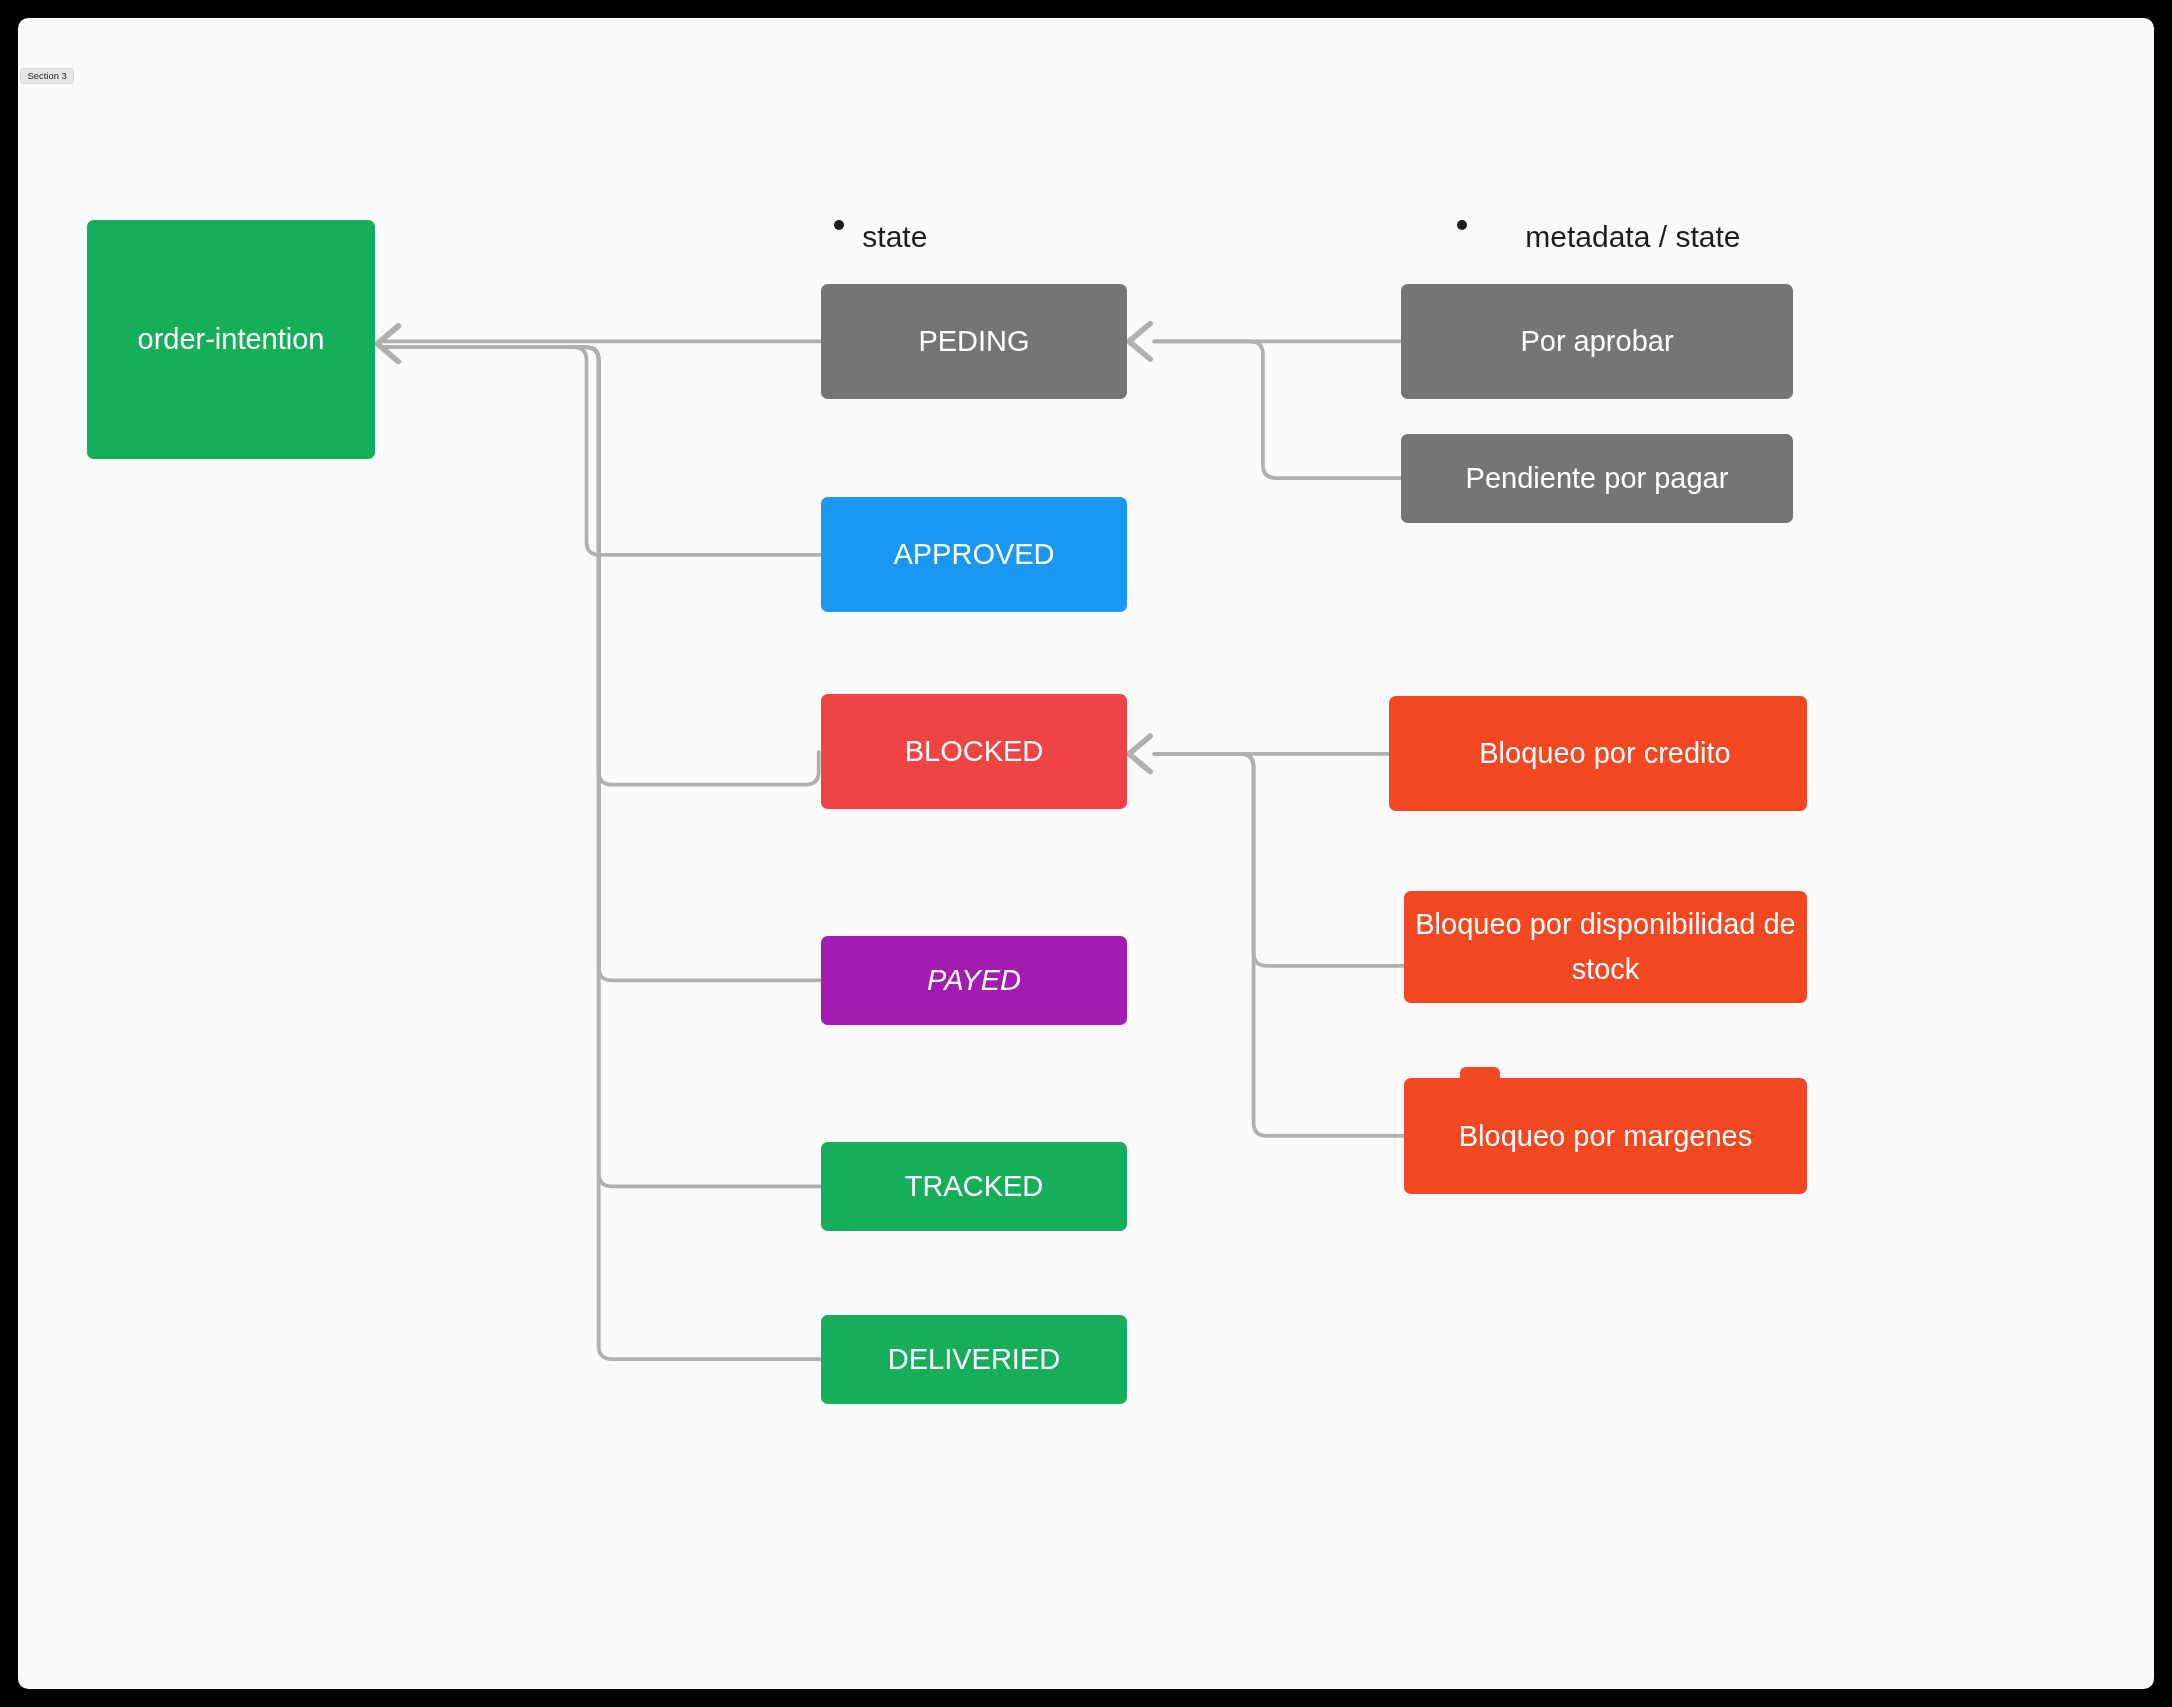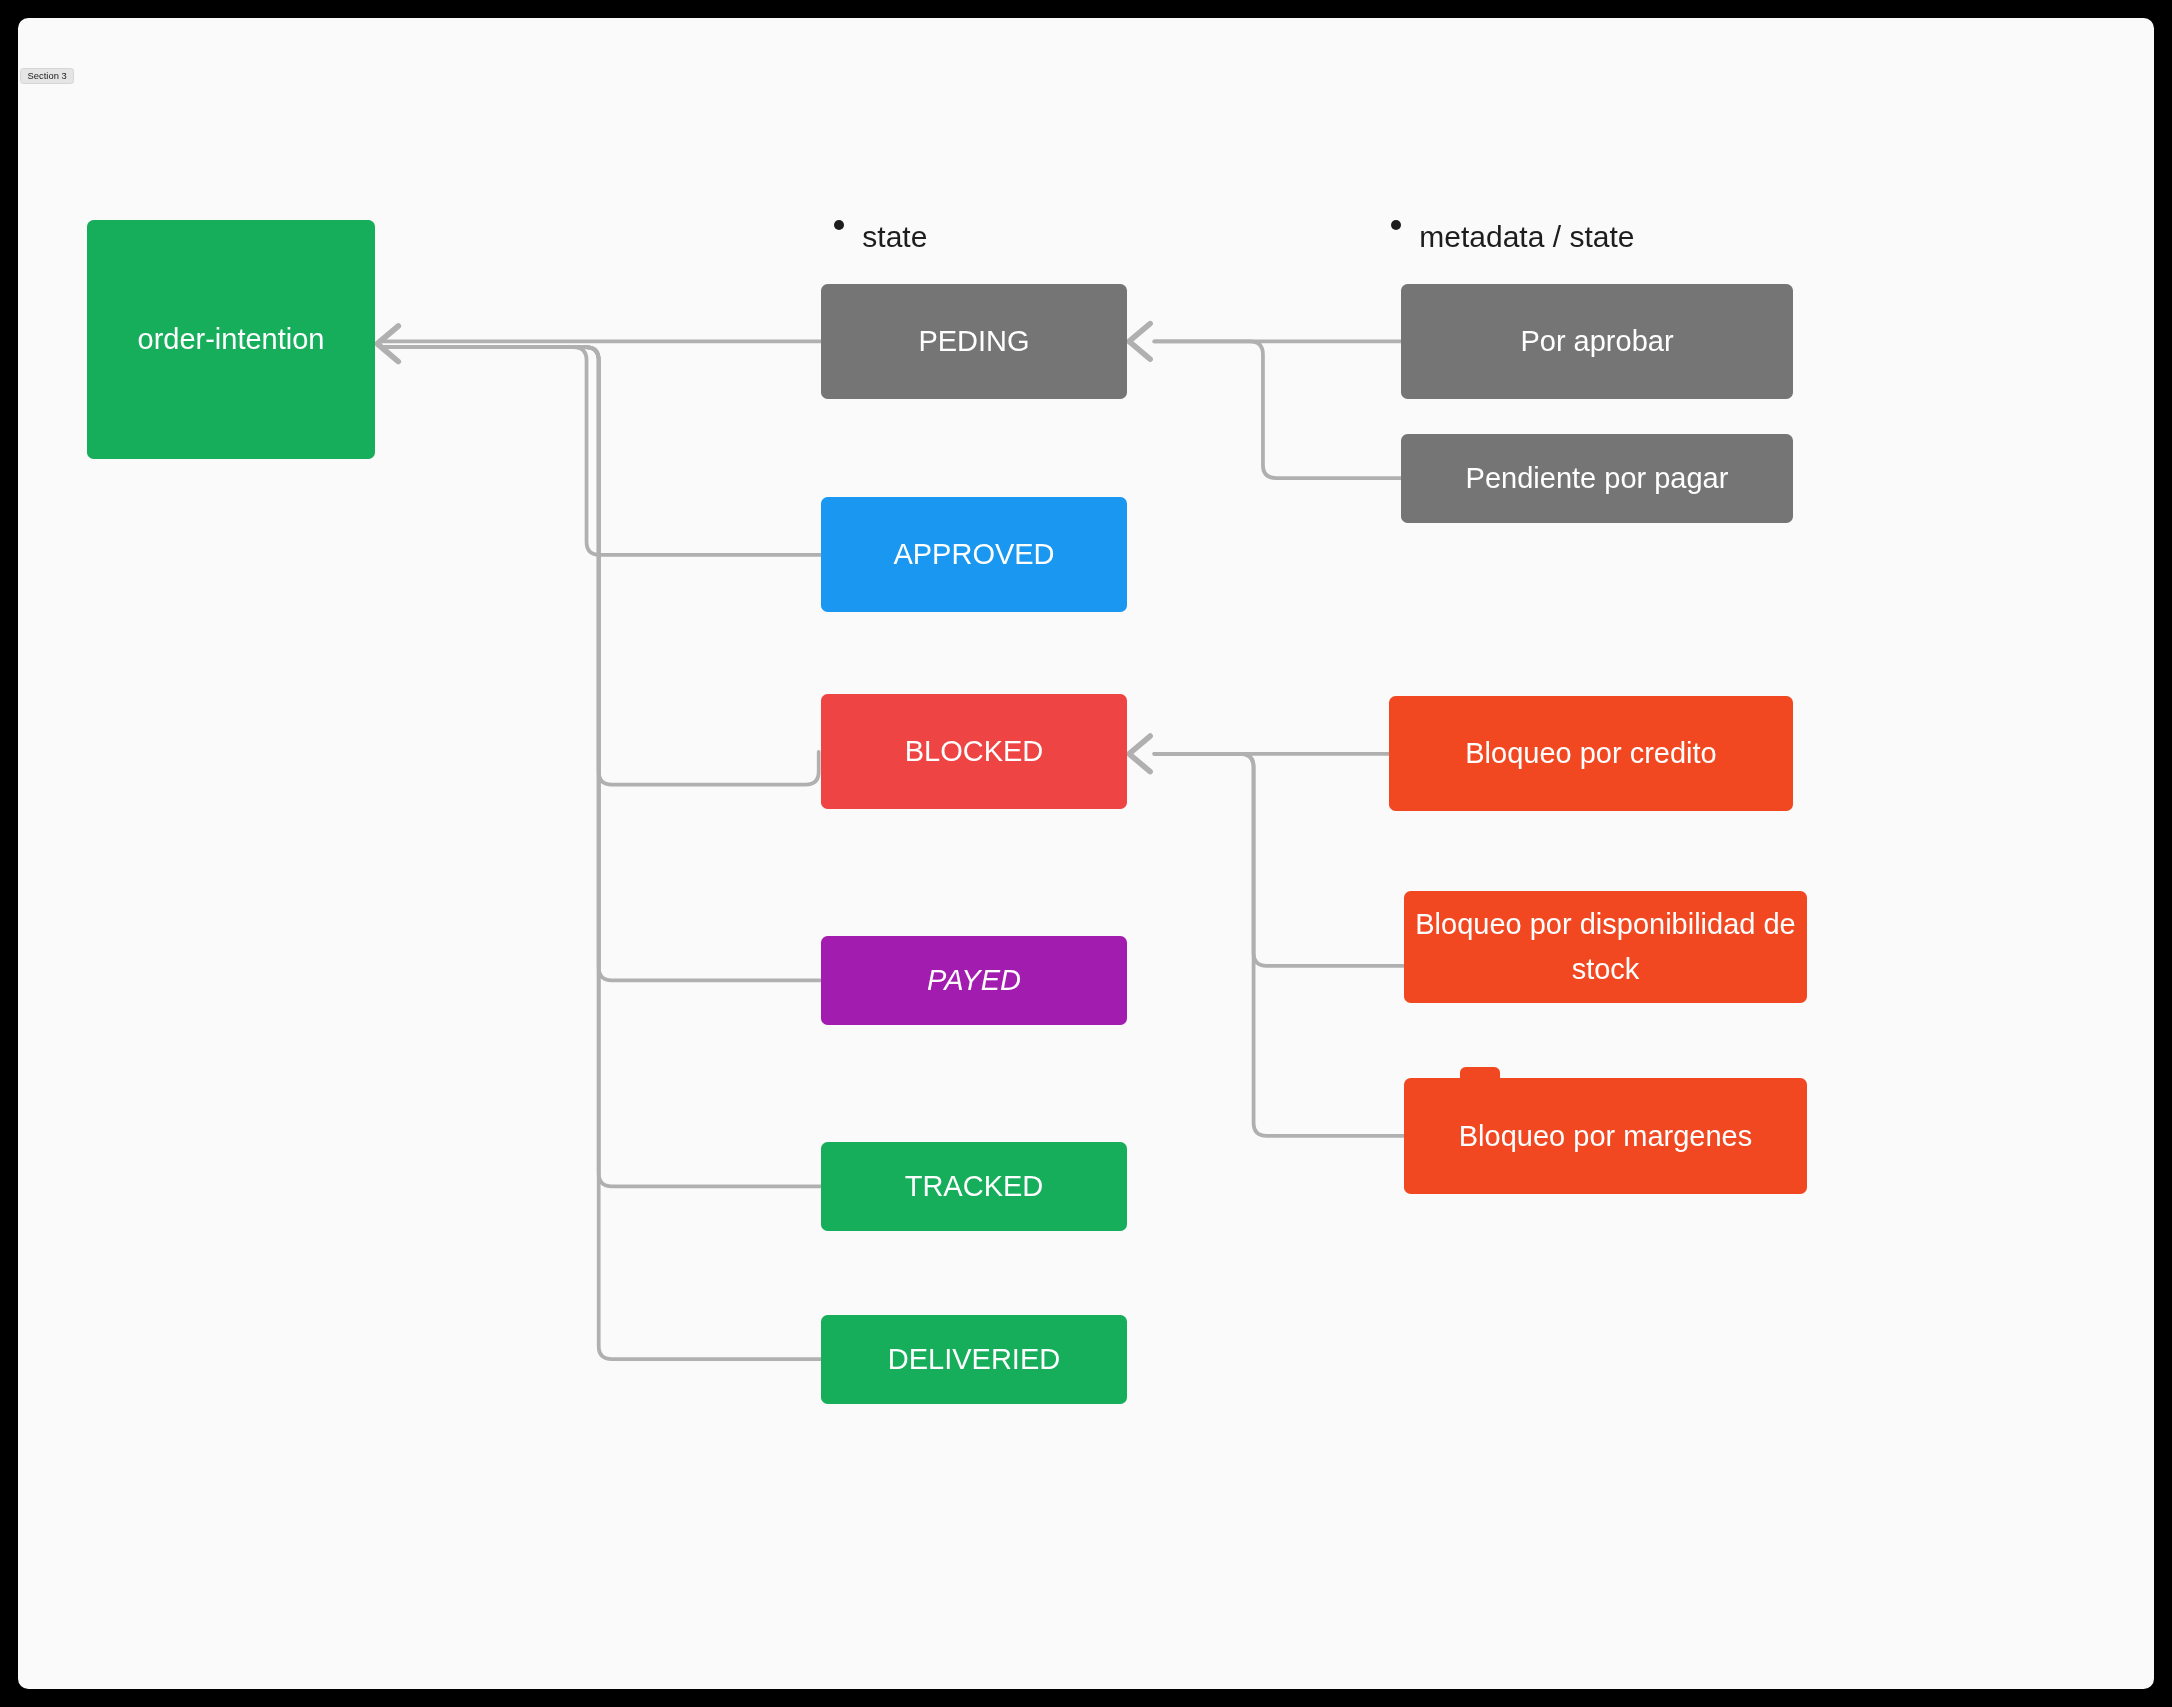--- a/index.html
+++ b/index.html
@@ -12,31 +12,31 @@
           display:flex;align-items:center;font-size:9.4px;color:#1a1a1a;z-index:30;margin-top:48px;}
   svg.wires{position:absolute;left:0;top:0;z-index:5;}
   .edge{fill:none;stroke:var(--line,#b0b0b0);stroke-width:8;stroke-linecap:round;stroke-linejoin:round;}
   .arrow{fill:none;stroke:var(--line,#b0b0b0);stroke-width:12;stroke-linecap:round;stroke-linejoin:round;}
   .node{position:absolute;z-index:10;display:flex;align-items:center;justify-content:center;
         color:#ffffff;font-size:29px;text-align:center;border-radius:6.6px;line-height:1.2;}
   .hdr{position:absolute;z-index:10;display:flex;align-items:flex-start;height:37px;
        color:#1d1d1d;font-size:30px;}
   .hdr .dot{width:10.3px;height:10.3px;border-radius:50%;background:#1d1d1d;margin-right:18px;flex:0 0 auto;}
   #hdr-state{left:834px;top:220px;}
-  #hdr-metadata{left:1391px;top:220px;}
+  #hdr-metadata{left:1457px;top:220px;gap:40px;}
   #n-order{left:87px;top:220px;width:288px;height:239px;}
   #n-peding{left:821px;top:284px;width:306px;height:115px;}
   #n-approved{left:821px;top:497px;width:306px;height:115px;}
   #n-blocked{left:821px;top:694px;width:306px;height:115px;}
   #n-payed{left:821px;top:936px;width:306px;height:89px;}
   #n-tracked{left:821px;top:1142px;width:306px;height:89px;}
   #n-deliveried{left:821px;top:1315px;width:306px;height:89px;}
   #n-aprobar{left:1401px;top:284px;width:392px;height:115px;}
   #n-pendiente{left:1401px;top:434px;width:392px;height:89px;}
-  #n-credito{left:1389px;top:696px;width:404px;height:115px;}
+  #n-credito{left:1389px;top:696px;width:404px;height:115px;padding-left:14px;}
   #n-disponibilidad{left:1404px;top:891px;width:403px;height:112px;line-height:1.55;}
   #n-margenes{left:1404px;top:1078px;width:403px;height:116px;}
   #notch{position:absolute;left:1460px;top:1067px;width:40px;height:28px;border-radius:5.6px;z-index:8;}
 </style>
 </head>
 <body>
 
 <div id="stage" style="background: rgb(0, 0, 0);">
   <div id="canvas" style="background: rgb(250, 250, 250);"></div>
 

